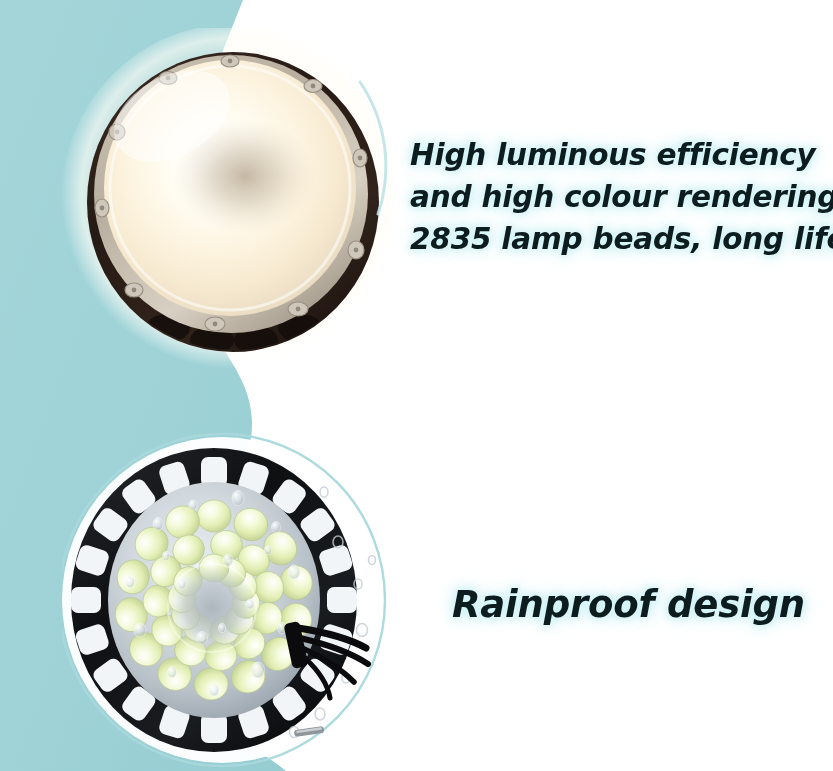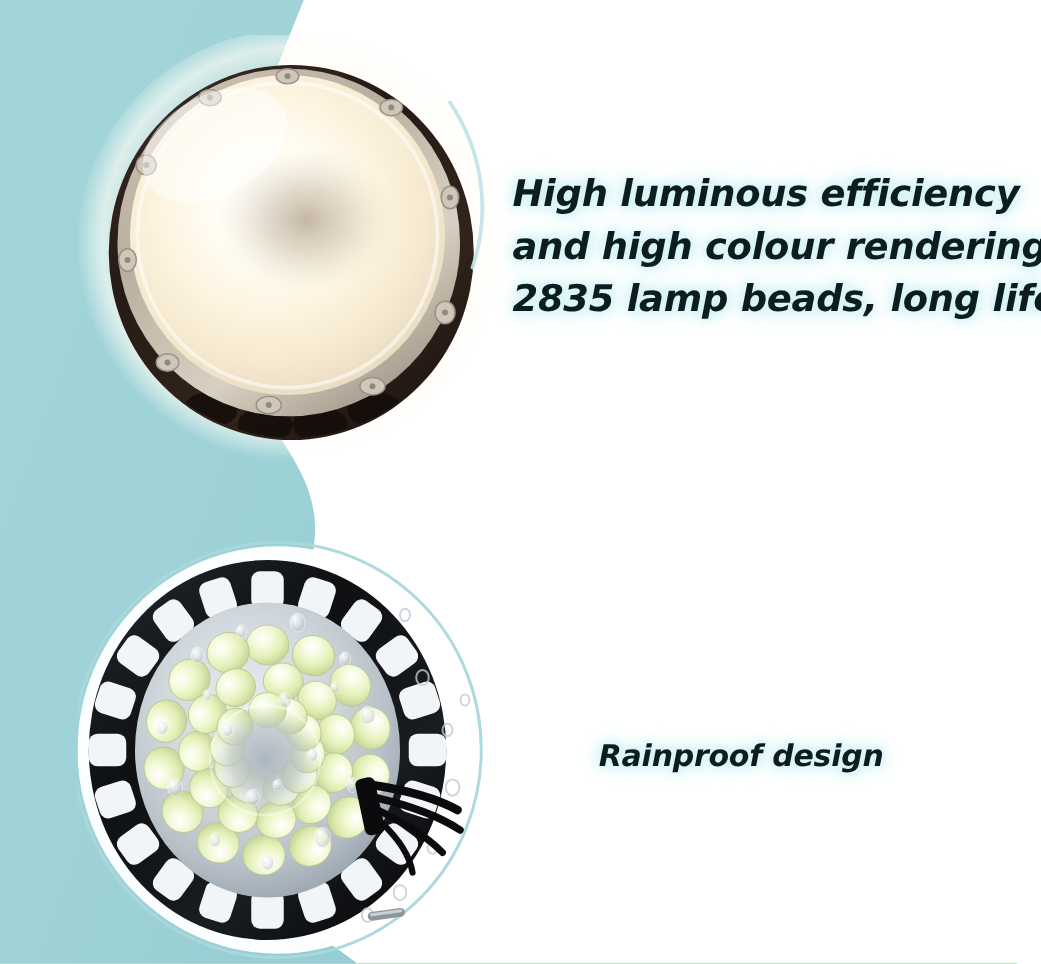--- a/index.html
+++ b/index.html
@@ -6,21 +6,21 @@
   html,body{margin:0;padding:0;background:#fff;}
   body{
     font-family:"DejaVu Sans","Liberation Sans",sans-serif;
     -webkit-font-smoothing:antialiased;
   }
   #banner{
     position:relative;
     width:833px;
     height:771px;
     overflow:hidden;
-    background:#22c55e;
+    background:#fca5a5;
   }
 
   
   .bg-layer{position:absolute;inset:0;}
   .bg-svg{position:absolute;top:0;left:0;width:833px;height:771px;display:block;}
 
   
   .photo{position:absolute;}
 
   .photo-svg{display:block;}
@@ -42,23 +42,22 @@
   #copy-feature{
     left:410px;
     top:134px;
     font-size:29.5px;
     line-height:42px;
   }
   #copy-feature .line{display:block;}
   #copy-rainproof{
     left:452px;
     top:584px;
-    font-size:24px;
+    font-size:37px;
     line-height:42px;
-    margin-left:27px;
   }
 </style>
 </head>
 <body>
 
 <div id="banner">
 
   <div class="bg-layer">
     <svg class="bg-svg" viewBox="0 0 833 771" xmlns="http://www.w3.org/2000/svg">
       <defs>

